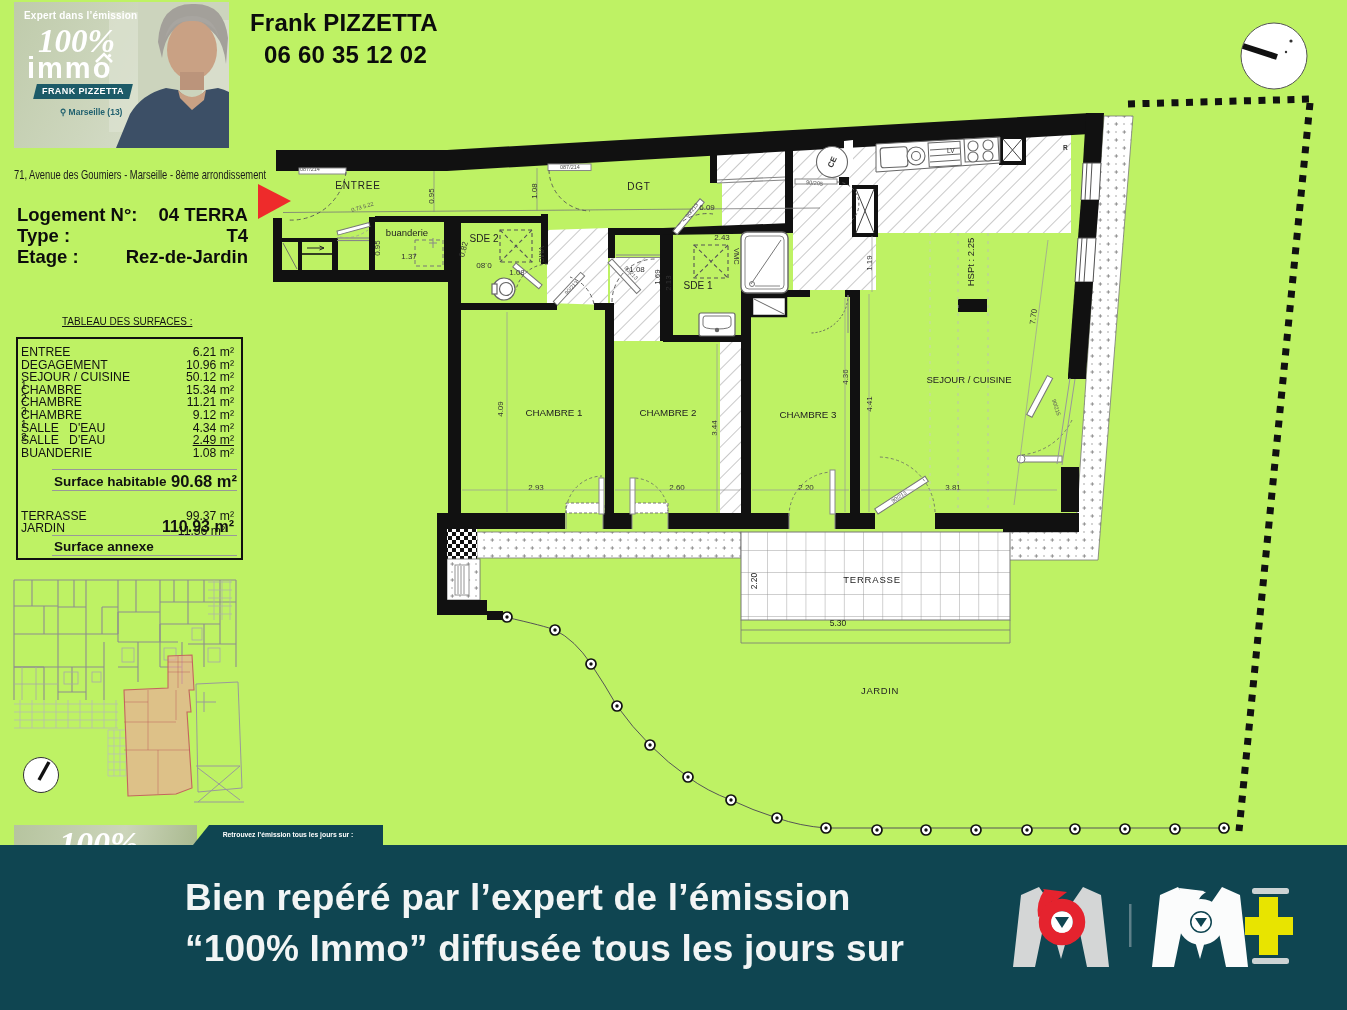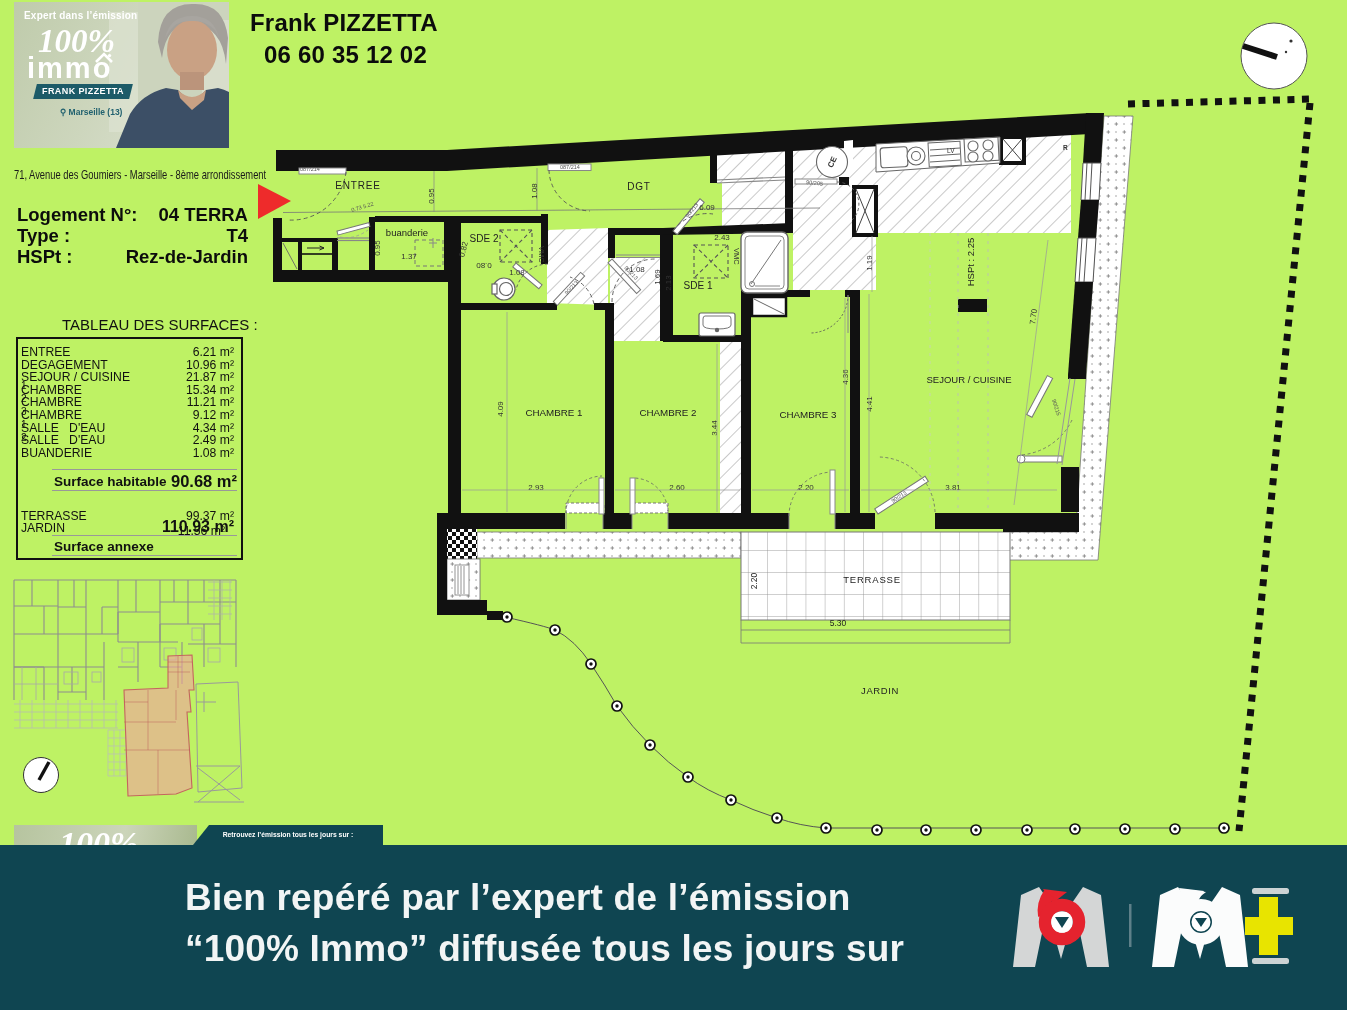--- a/index.html
+++ b/index.html
@@ -46,35 +46,35 @@
 
 <div class="abs" style="left:250px;top:9px;font-weight:bold;font-size:24px;color:#0c0c0c;letter-spacing:.2px;">Frank PIZZETTA</div>
 
 <div class="abs" style="left:264px;top:41px;font-weight:bold;font-size:24px;color:#0c0c0c;letter-spacing:.2px;">06 60 35 12 02</div>
 
 <div class="abs" style="left:14px;top:167px;font-size:13px;color:#1a1a1a;transform:scaleX(.72);transform-origin:0 0;white-space:nowrap;">71, Avenue des Goumiers - Marseille - 8ème arrondissement</div>
 
 <div class="abs" style="left:17px;top:204px;width:231px;font-weight:bold;font-size:18.5px;color:#0c0c0c;">
   <div style="position:relative;height:21px;"><span>Logement N°:</span><span style="position:absolute;right:0;">04 TERRA</span></div>
   <div style="position:relative;height:21px;"><span>Type :</span><span style="position:absolute;right:0;">T4</span></div>
-  <div style="position:relative;height:21px;"><span>HSPt :</span><span style="position:absolute;right:0;">Rez-de-Jardin</span></div>
+  <div style="position:relative;height:21px;"><span>Etage :</span><span style="position:absolute;right:0;">Rez-de-Jardin</span></div>
 </div>
 
-<div class="abs" style="left:62px;top:316px;font-size:15px;color:#111;letter-spacing:0px;">TABLEAU DES SURFACES :</div>
+<div class="abs" style="left:62px;top:316px;font-size:10px;color:#111;letter-spacing:0px;text-decoration:underline;">TABLEAU DES SURFACES :</div>
 
 <div class="abs" style="left:16px;top:337px;width:223px;height:219px;border:2px solid #111;font-size:12.2px;color:#111;">
   <div class="abs" style="left:3px;top:7px;width:214px;line-height:12.6px;">
     <div style="position:relative;">ENTREE<span style="position:absolute;right:1px;">6.21 m²</span></div>
     <div style="position:relative;">DEGAGEMENT<span style="position:absolute;right:1px;">10.96 m²</span></div>
-    <div style="position:relative;">SEJOUR / CUISINE<span style="position:absolute;right:1px;">21.87 m²</span></div>
+    <div style="position:relative;">SEJOUR / CUISINE<span style="position:absolute;right:1px;">50.12 m²</span></div>
     <div style="position:relative;">CHAMBRE<span style="position:absolute;right:1px;">15.34 m²</span></div>
     <div style="position:relative;">CHAMBRE<span style="position:absolute;right:1px;">11.21 m²</span></div>
     <div style="position:relative;">CHAMBRE<span style="position:absolute;right:1px;">9.12 m²</span></div>
     <div style="position:relative;">SALLE&nbsp;&nbsp;&nbsp;D'EAU<span style="position:absolute;right:1px;text-align:right;">4.34 m²</span></div>
-    <div style="position:relative;">SALLE&nbsp;&nbsp;&nbsp;D'EAU<span style="position:absolute;right:1px;">2.49 m²</span></div>
+    <div style="position:relative;">SALLE&nbsp;&nbsp;&nbsp;D'EAU<span style="position:absolute;right:1px;text-decoration:underline;">2.49 m²</span></div>
     <div style="position:relative;">BUANDERIE<span style="position:absolute;right:1px;">1.08 m²</span></div>
   </div>
 
   <div class="abs" style="left:3px;top:41px;font-size:10px;">1</div>
   <div class="abs" style="left:3px;top:54px;font-size:10px;">2</div>
   <div class="abs" style="left:3px;top:67px;font-size:10px;">3</div>
   <div class="abs" style="left:3px;top:80px;font-size:10px;">1</div>
   <div class="abs" style="left:3px;top:93px;font-size:10px;">2</div>
 
   <div class="abs" style="left:34px;top:130px;width:185px;border-top:1px solid #999;"></div>

